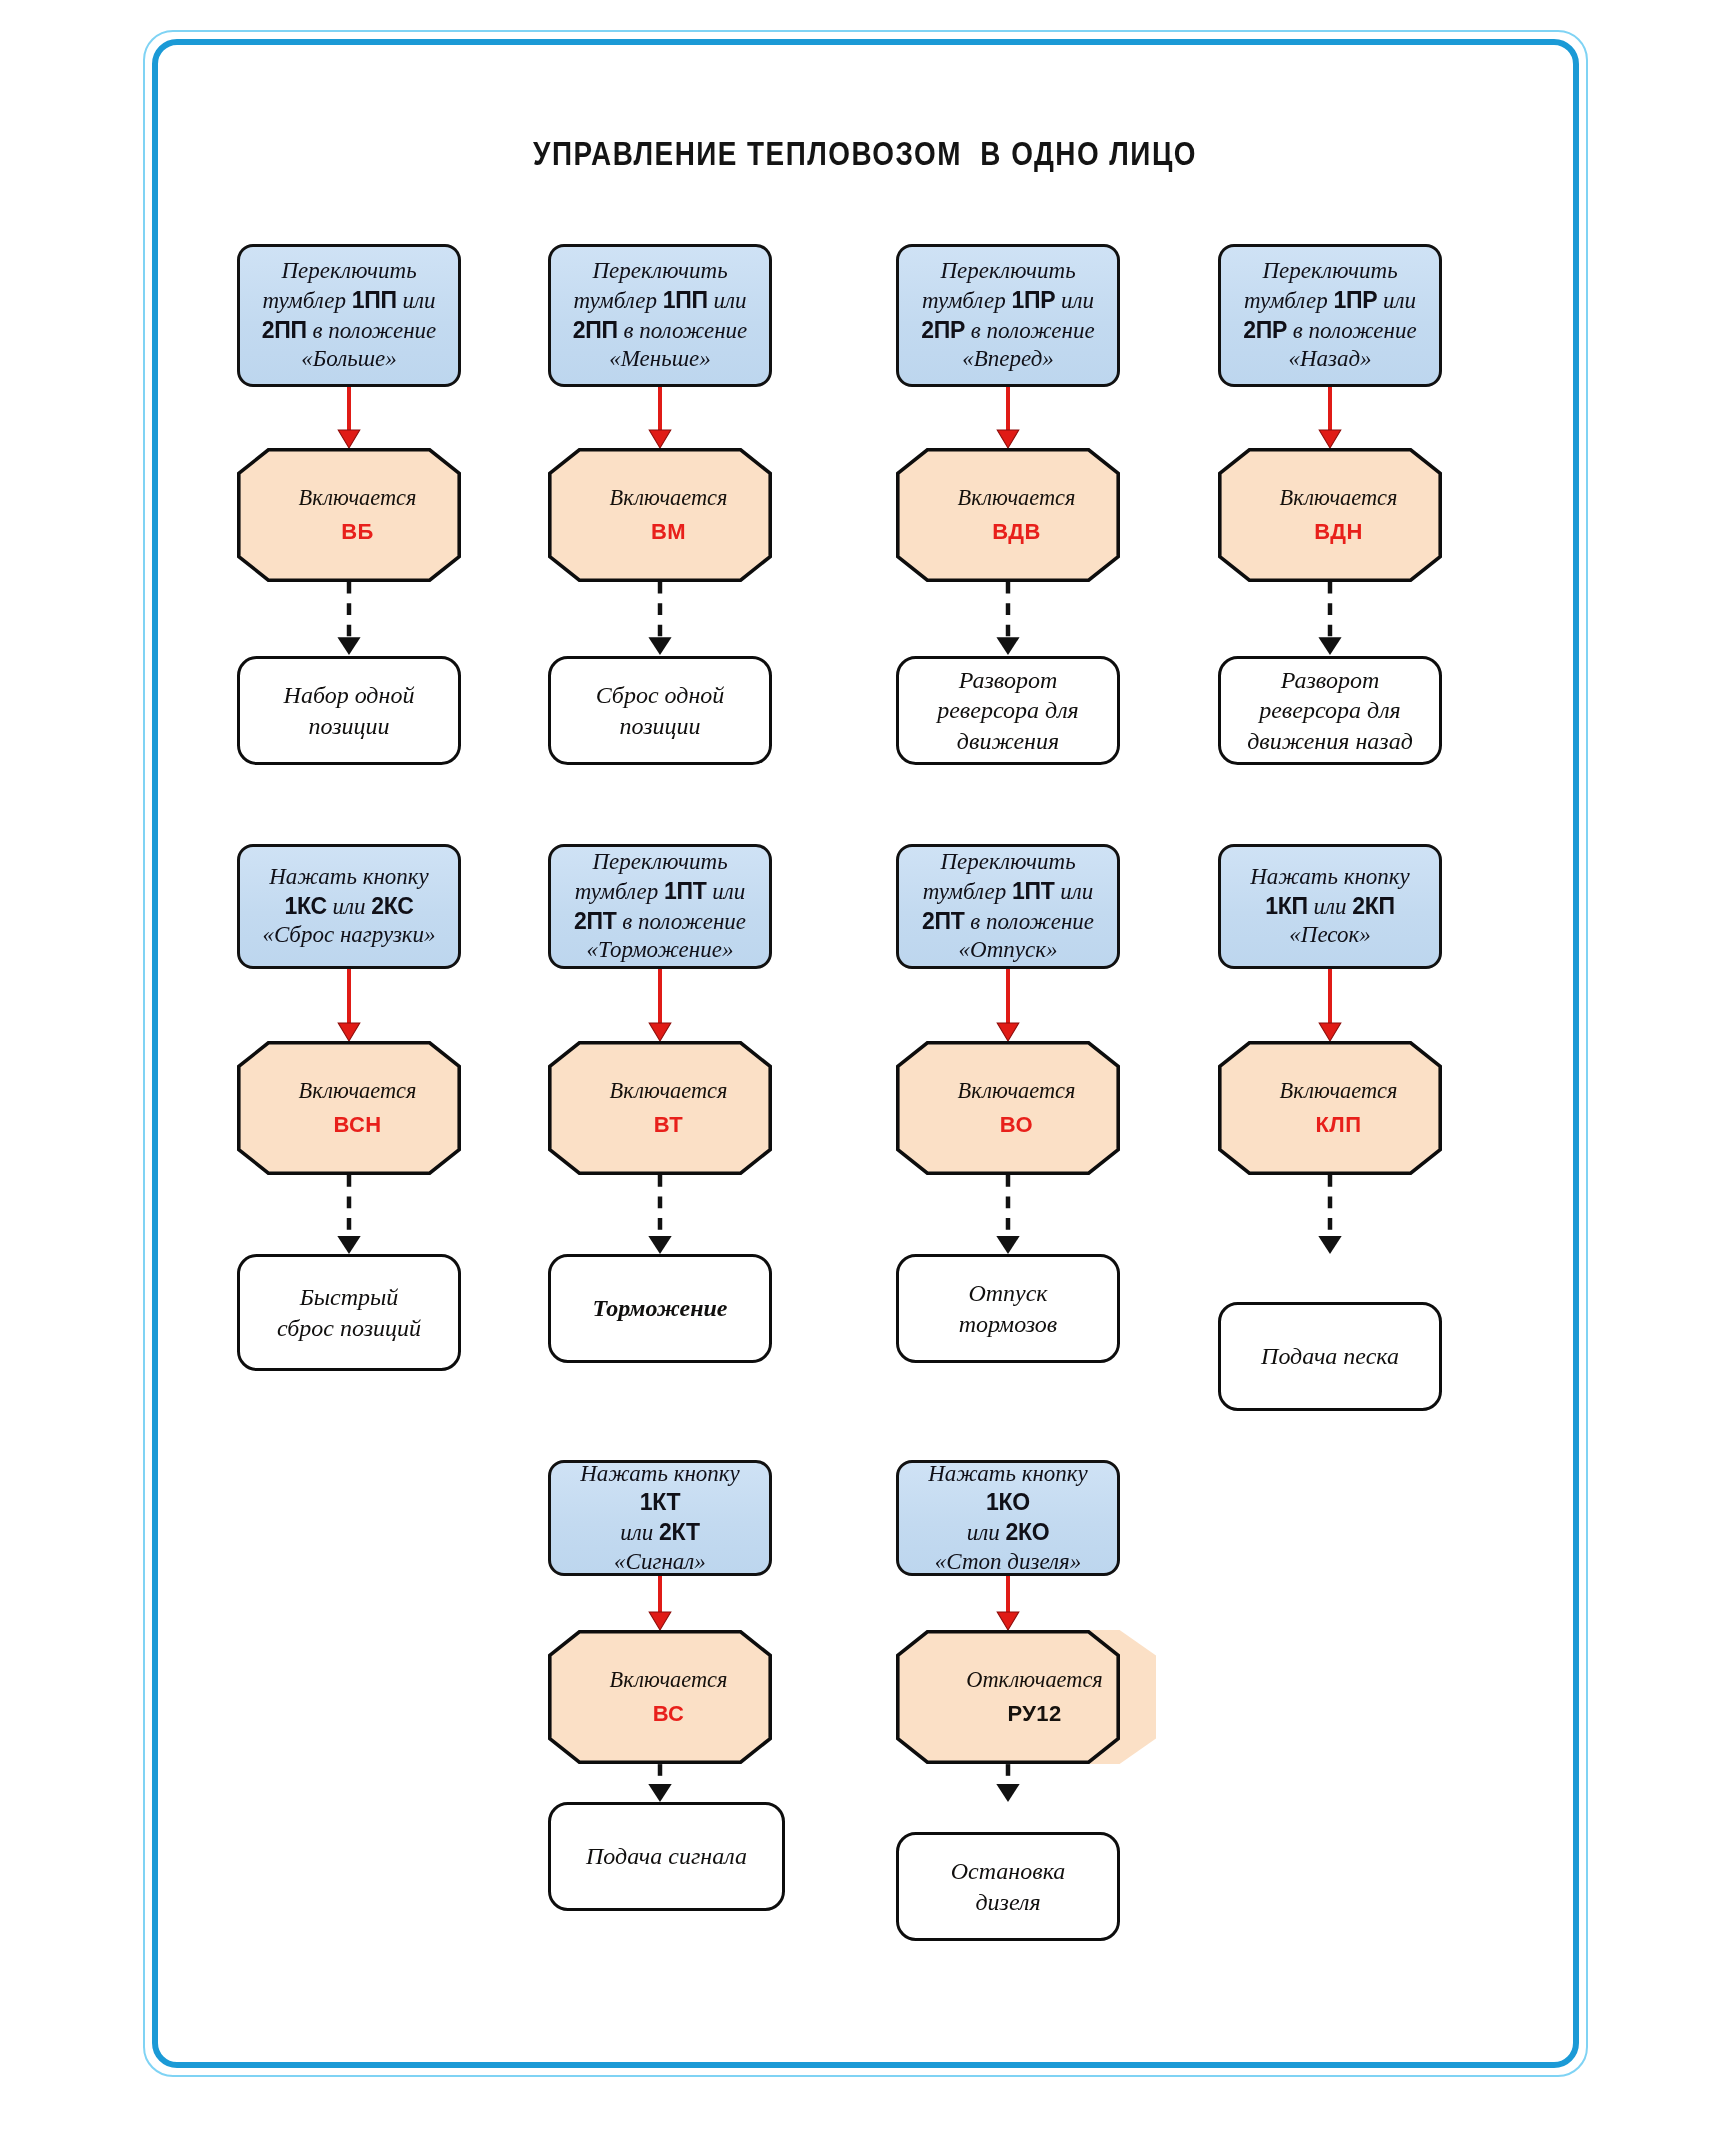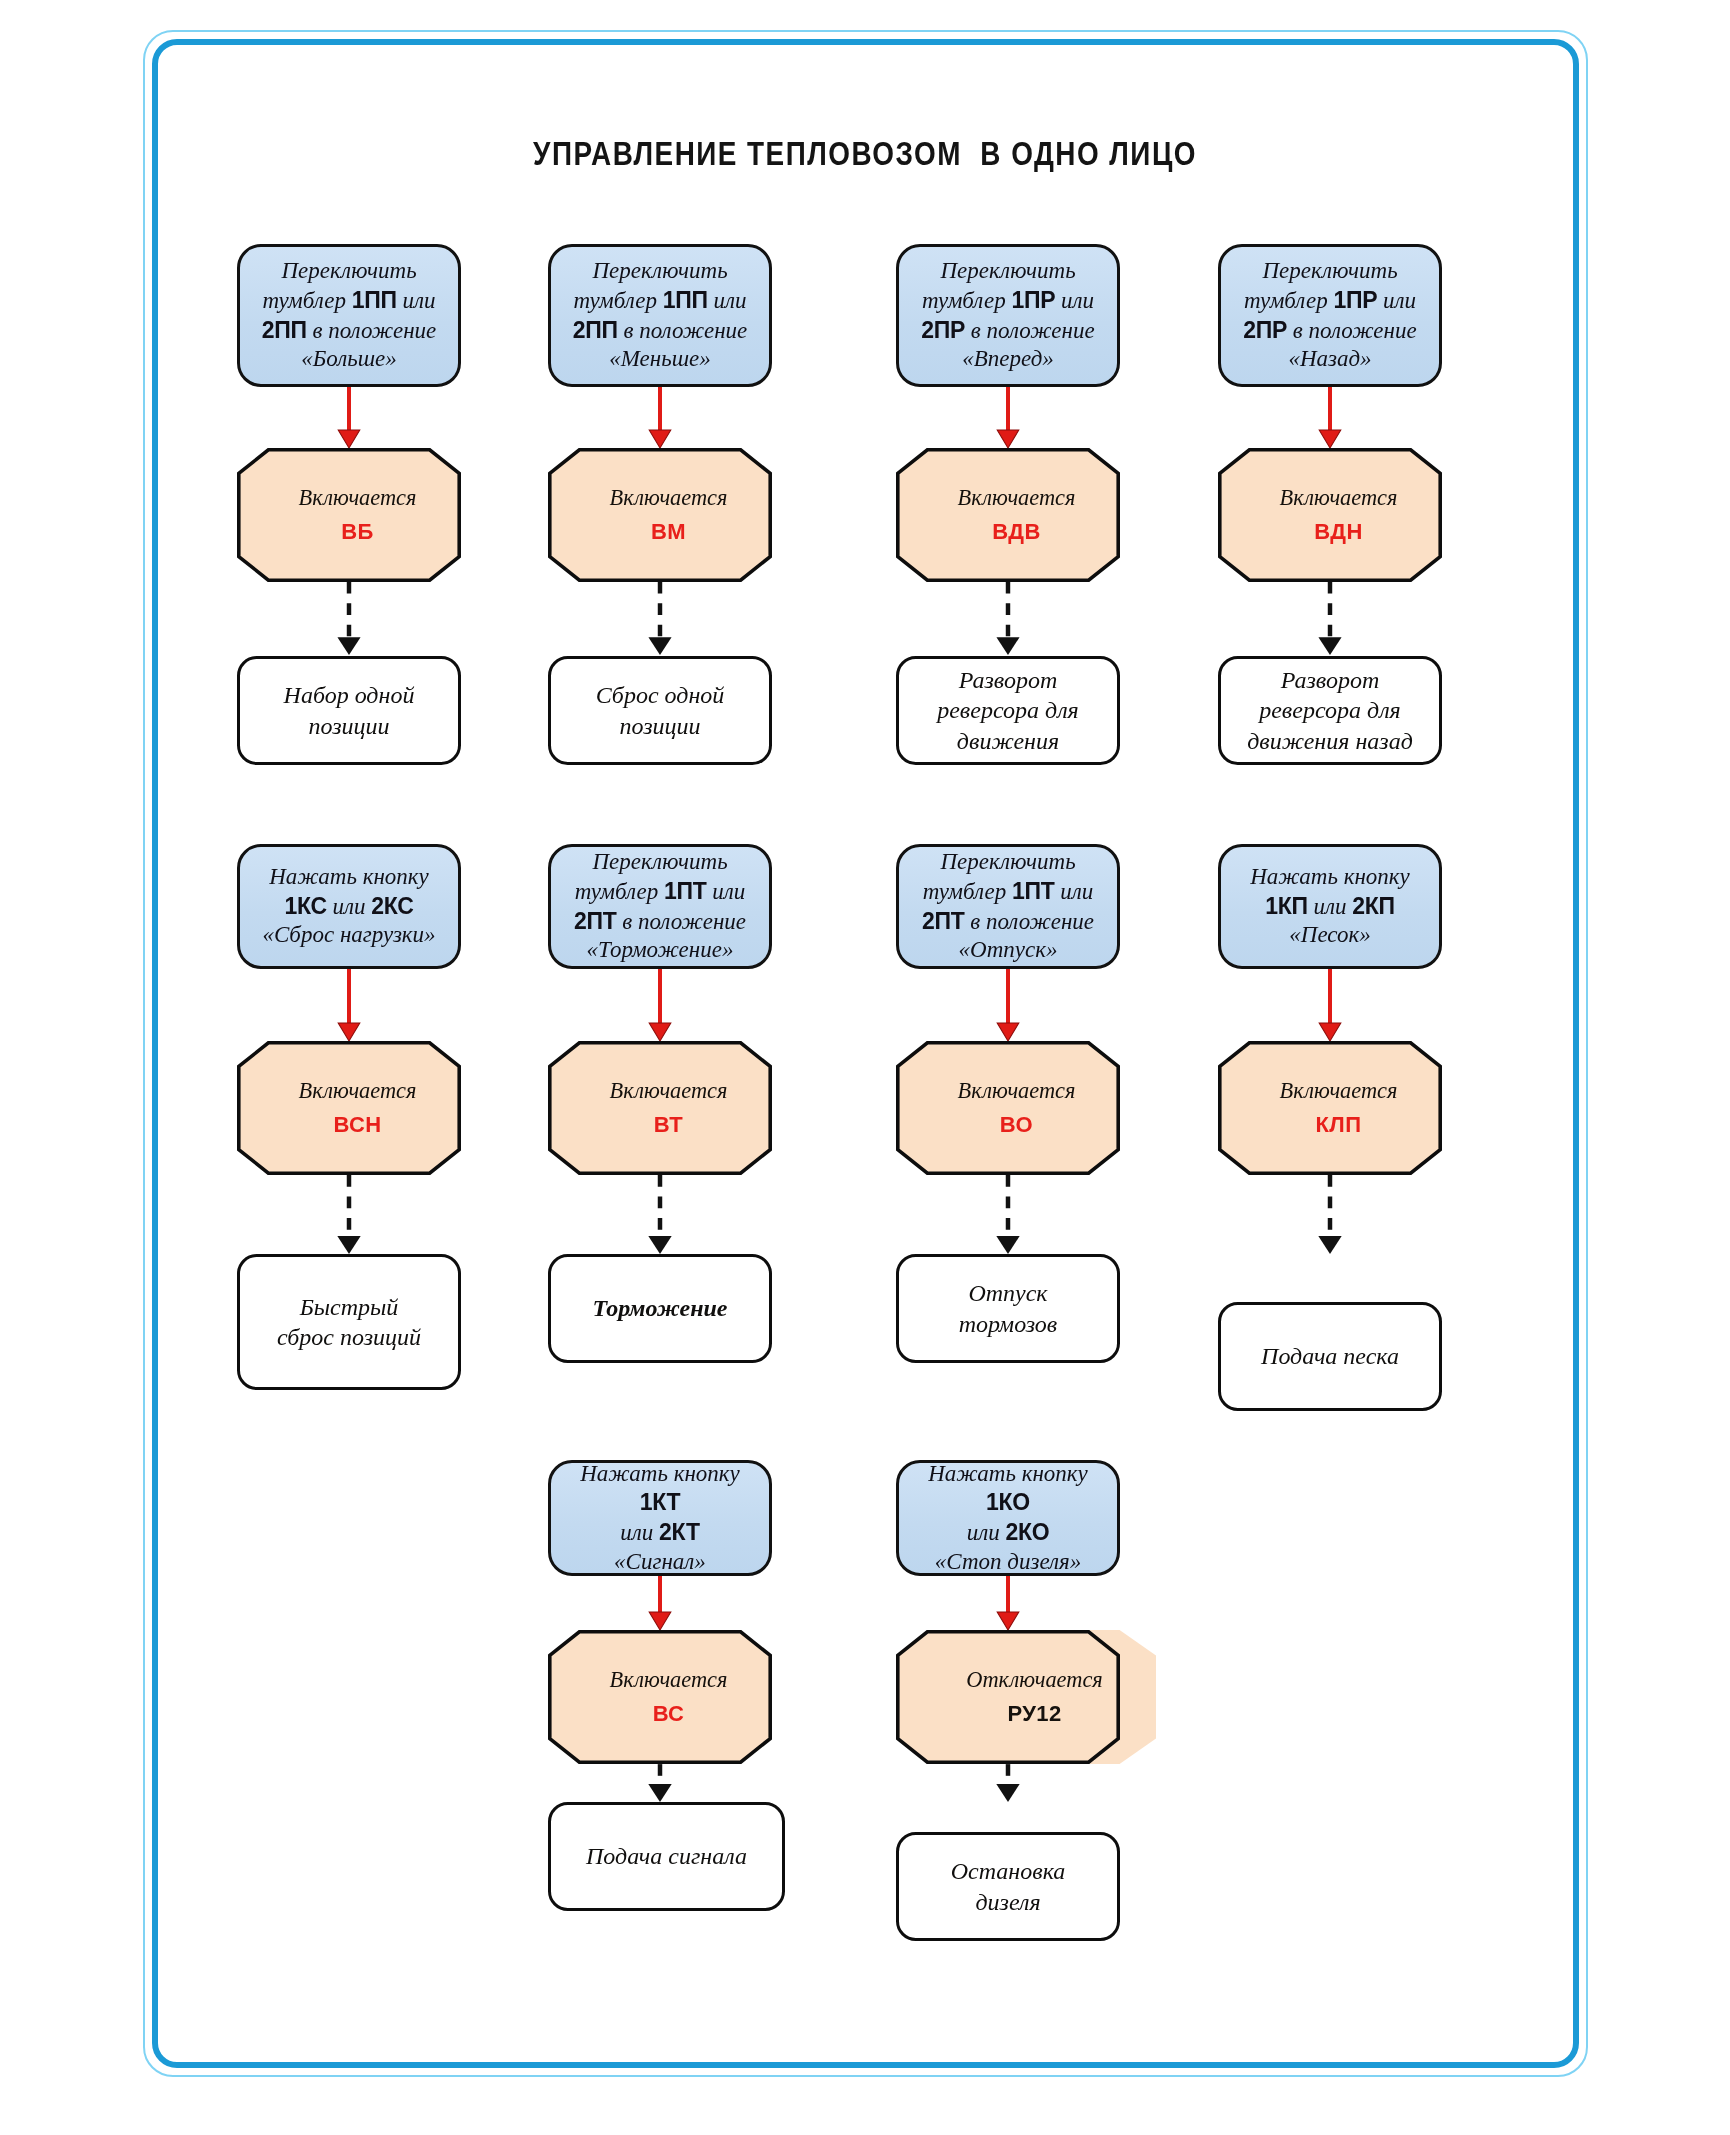--- a/index.html
+++ b/index.html
@@ -64,21 +64,21 @@
     width: 1730px;
     height: 2135px;
   }
 
   
   .action-box {
     position: absolute;
     box-sizing: border-box;
     background: linear-gradient(180deg, #cfe2f5 0%, #c3daf0 55%, #bdd6ee 100%);
     border: 3.1px solid #111111;
-    border-radius: 24px;
+    border-radius: 16px;
     display: flex;
     align-items: center;
     justify-content: center;
     text-align: center;
     color: #101018;
     font-family: "Liberation Serif", serif;
     font-style: italic;
     font-size: 23px;
     line-height: 1.24;
     padding: 3.6px 9px;
@@ -271,21 +271,21 @@
     </div>
     <div style="position: absolute; left: 237px; top: 1041px; width: 224px; height: 134px; pointer-events: none;">
       <svg class="oct-border" viewBox="0 0 250 150" preserveAspectRatio="none">
         <polygon points="35,2 215,2 248,28.5 248,121.5 215,148 35,148 2,121.5 2,28.5" fill="none" stroke="#0d0d0d" stroke-width="4"></polygon>
       </svg>
     </div>
     <svg class="conn" width="36" height="79" style="left: 331px; top: 1175px;" viewBox="0 0 40 88">
       <line x1="20" y1="0" x2="20" y2="68" stroke="#111111" stroke-width="5" stroke-dasharray="13 11"></line>
       <polygon points="7,68 33,68 20,88" fill="#111111"></polygon>
     </svg>
-    <div class="effect-box" style="left: 237px; top: 1254px; width: 224px; height: 136px;">
+    <div class="effect-box" style="left: 237px; top: 1254px; width: 224px; height: 117px;">
       <span>Быстрый<br>сброс позиций</span>
     </div>
     <div class="action-box" style="left: 548px; top: 844px; width: 224px; height: 125px;">
       <span class="txt">Переключить<br>тумблер <b>1ПТ</b> или<br><b>2ПТ</b> в положение<br>«Торможение»</span>
     </div>
     <svg class="conn" width="36" height="72" style="left: 642px; top: 969px;" viewBox="0 0 40 80">
       <line x1="20" y1="0" x2="20" y2="60" stroke="#e01b16" stroke-width="4.5"></line>
       <polygon points="8,60 32,60 20,80" fill="#e01b16" stroke="#8e0d0a" stroke-width="1.2"></polygon>
     </svg>
     <div class="result-octagon" style="left: 548px; top: 1041px; width: 224px; height: 134px;">

